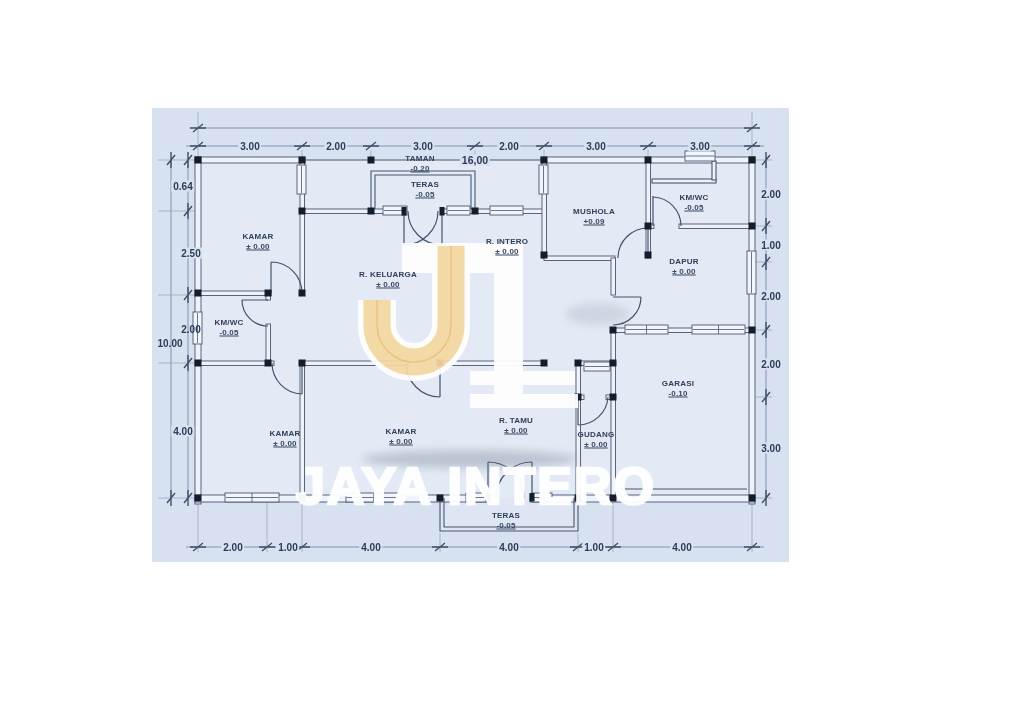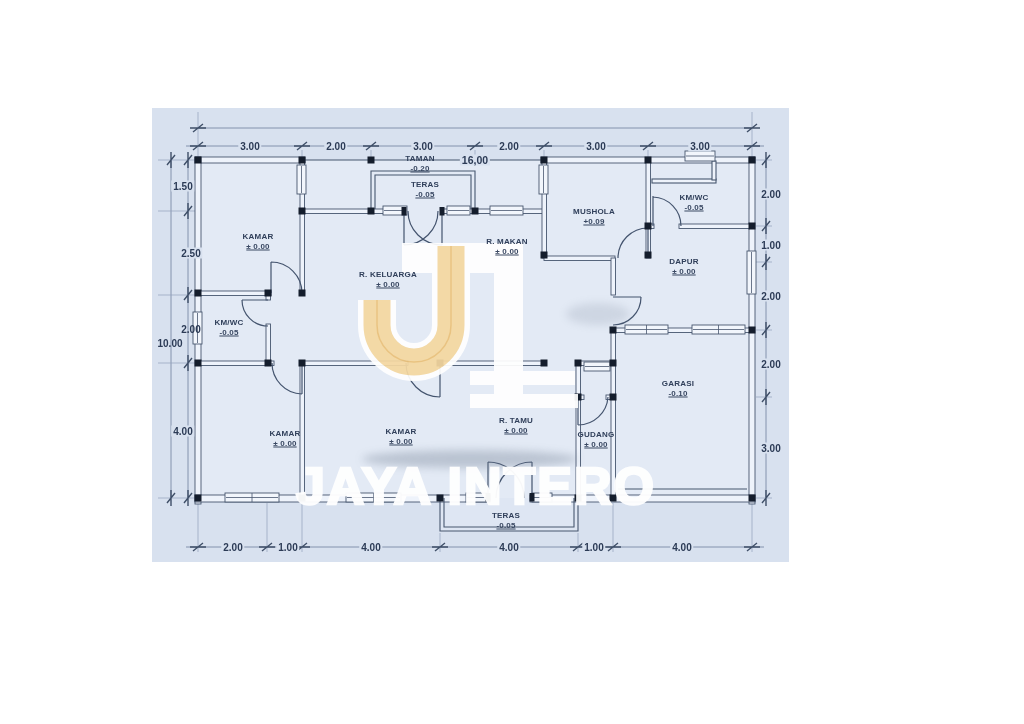--- a/index.html
+++ b/index.html
@@ -289,21 +289,21 @@
       </div>
       <div class="room-label" style="left: 258px; top: 241px;">
         <div>KAMAR</div>
         <div class="lvl">± 0.00</div>
       </div>
       <div class="room-label" style="left: 388px; top: 269px; margin-top: 10px;">
         <div>R. KELUARGA</div>
         <div class="lvl">± 0.00</div>
       </div>
       <div class="room-label" style="left: 507px; top: 246px;">
-        <div>R. MAKAN</div>
+        <div>R. INTERO</div>
         <div class="lvl">± 0.00</div>
       </div>
       <div class="room-label" style="left: 594px; top: 216px;">
         <div>MUSHOLA</div>
         <div class="lvl">+0.09</div>
       </div>
       <div class="room-label" style="left: 694px; top: 202px;">
         <div>KM/WC</div>
         <div class="lvl">-0.05</div>
       </div>
@@ -344,21 +344,21 @@
       <div class="dim-label" style="left: 423px; top: 146px;">3.00</div>
       <div class="dim-label" style="left: 509px; top: 146px;">2.00</div>
       <div class="dim-label" style="left: 596px; top: 146px;">3.00</div>
       <div class="dim-label" style="left: 700px; top: 146px;">3.00</div>
       <div class="dim-label" style="left: 233px; top: 547px;">2.00</div>
       <div class="dim-label" style="left: 288px; top: 547px;">1.00</div>
       <div class="dim-label" style="left: 371px; top: 547px;">4.00</div>
       <div class="dim-label" style="left: 509px; top: 547px;">4.00</div>
       <div class="dim-label" style="left: 594px; top: 547px;">1.00</div>
       <div class="dim-label" style="left: 682px; top: 547px;">4.00</div>
-      <div class="dim-label" style="left: 183px; top: 186px;">1.50</div>
+      <div class="dim-label" style="left: 183px; top: 186px;">0.64</div>
       <div class="dim-label" style="left: 191px; top: 253px;">2.50</div>
       <div class="dim-label" style="left: 183px; top: 431px;">4.00</div>
       <div class="dim-label" style="left: 771px; top: 194px;">2.00</div>
       <div class="dim-label" style="left: 771px; top: 245px;">1.00</div>
       <div class="dim-label" style="left: 771px; top: 296px;">2.00</div>
       <div class="dim-label" style="left: 771px; top: 364px;">2.00</div>
       <div class="dim-label" style="left: 771px; top: 448px;">3.00</div>
       <div class="dim-label big" style="left: 475px; top: 128px; margin-top: 32px;">16,00</div>
       <div class="dim-label nobg" style="left: 170px; top: 343px;">10.00</div>
       <div class="dim-label nobg" style="left: 191px; top: 329px;">2.00</div>

